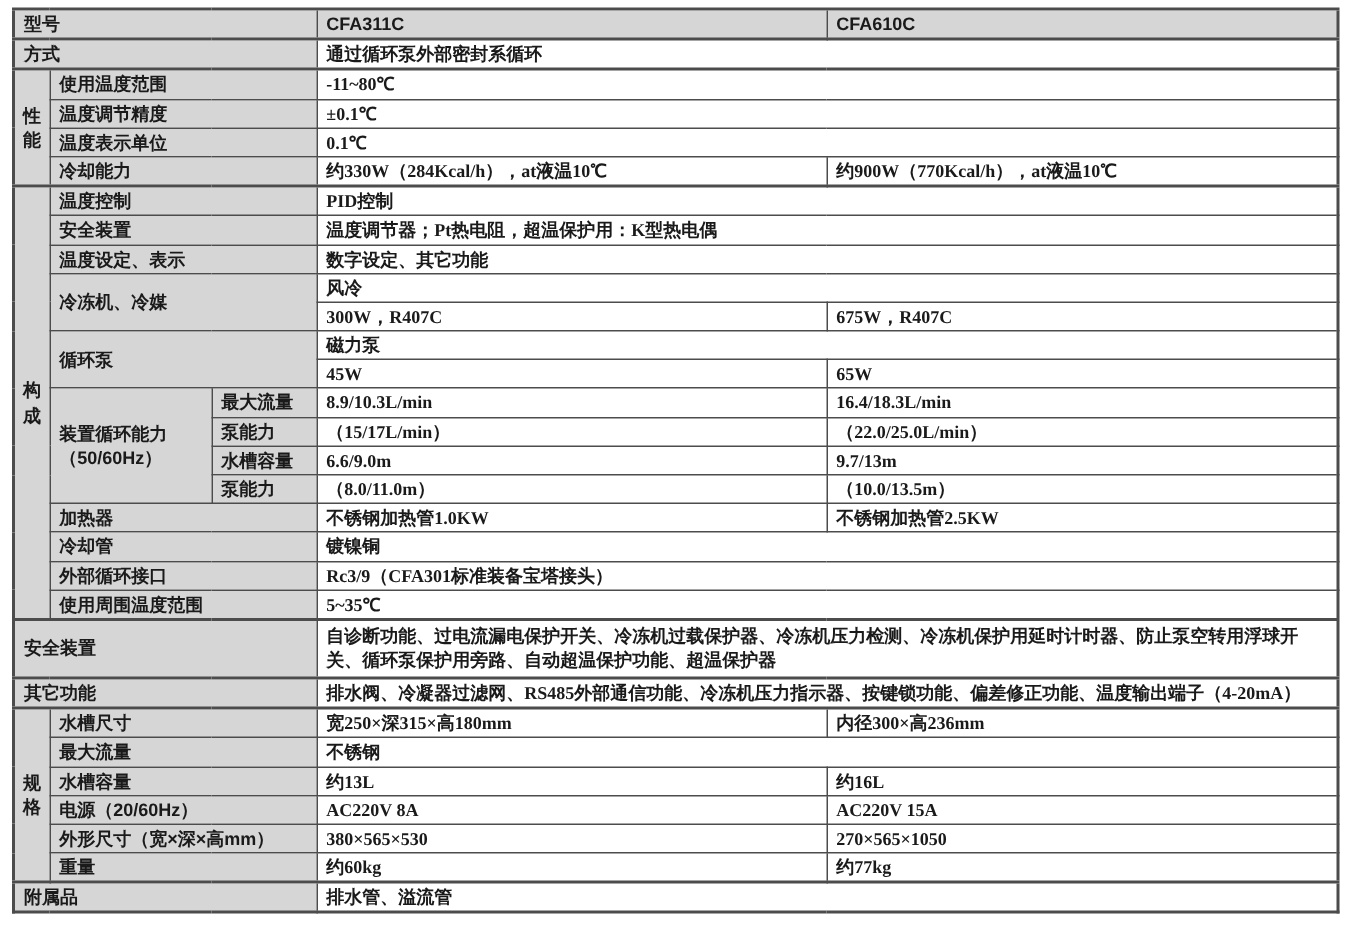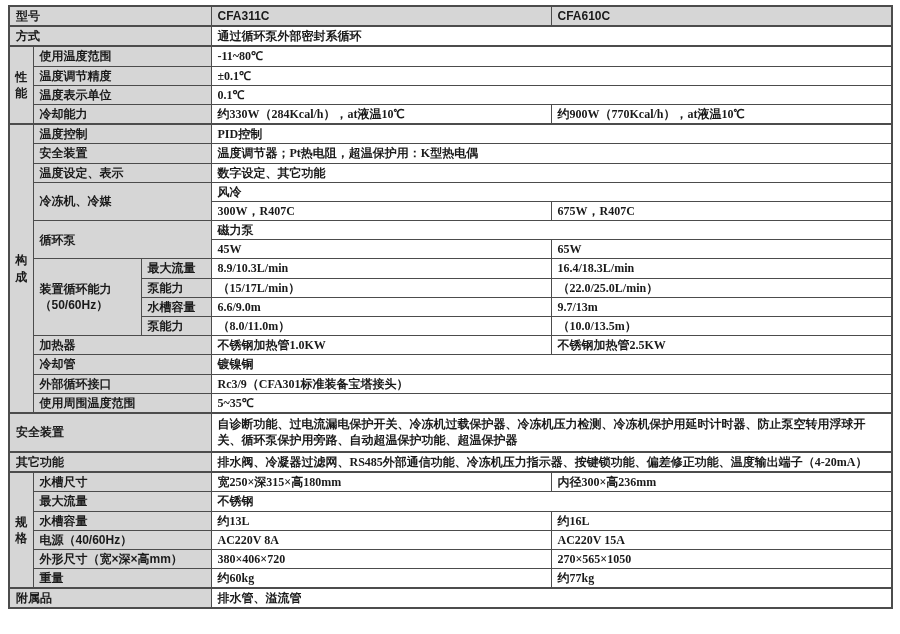--- a/index.html
+++ b/index.html
@@ -176,27 +176,27 @@
   <tr>
     <td class="lab" colspan="2">最大流量</td>
     <td class="val" colspan="2">不锈钢</td>
   </tr>
   <tr>
     <td class="lab" colspan="2">水槽容量</td>
     <td class="val">约13L</td>
     <td class="val">约16L</td>
   </tr>
   <tr>
-    <td class="lab" colspan="2">电源（40/60Hz）</td>
+    <td class="lab" colspan="2">电源（20/60Hz）</td>
     <td class="val">AC220V 8A</td>
     <td class="val">AC220V 15A</td>
   </tr>
   <tr>
     <td class="lab" colspan="2">外形尺寸（宽×深×高mm）</td>
-    <td class="val">380×406×720</td>
+    <td class="val">380×565×530</td>
     <td class="val">270×565×1050</td>
   </tr>
   <tr>
     <td class="lab" colspan="2">重量</td>
     <td class="val">约60kg</td>
     <td class="val">约77kg</td>
   </tr>
 
   <tr class="sec">
     <td class="lab" colspan="3">附属品</td>

